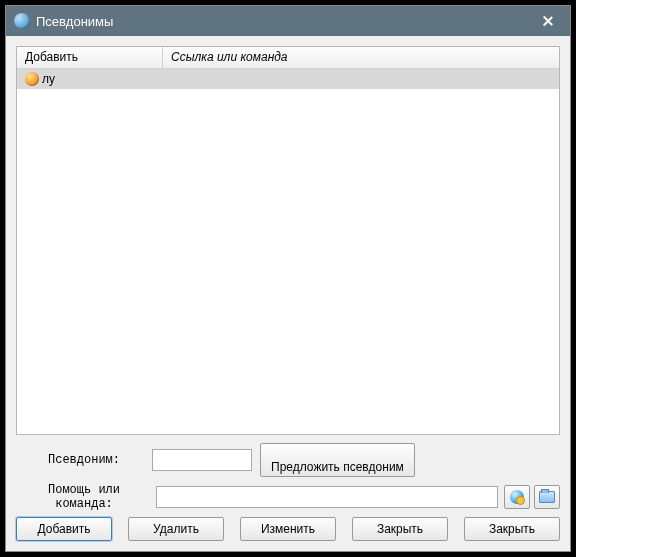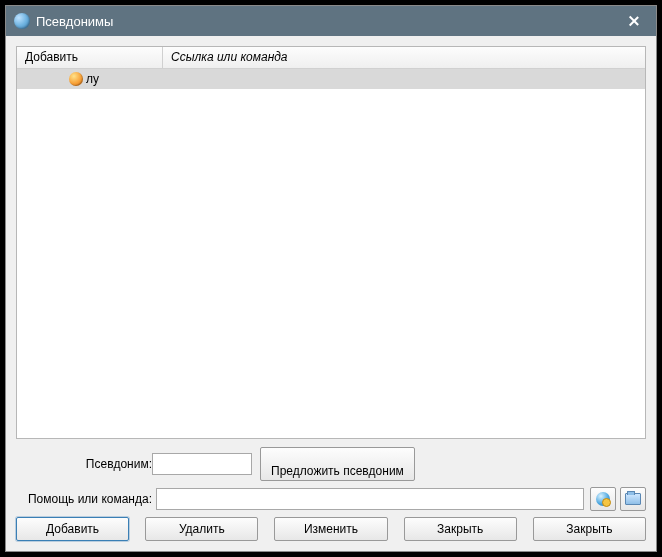--- a/index.html
+++ b/index.html
@@ -1,18 +1,18 @@
 <!DOCTYPE html>
 <html><head>
 <meta charset="utf-8">
 <style>
   * { box-sizing: border-box; font-family: 'Segoe UI', Tahoma, sans-serif; font-size: 12px; }
   html, body { margin: 0; padding: 0; background: #fff; }
   .outer {
-    width: 662px; height: 557px;
+    width: 576px; height: 557px;
     background: #000;
     padding: 5px;
     position: relative;
   }
   .window {
     width: 100%; height: 100%;
     background: #f0f0f0;
     display: flex; flex-direction: column;
     border: 1px solid #8a8a8a;
   }
@@ -68,39 +68,39 @@
     border-right: 1px solid #d0d0d0;
   }
   .th:last-child { border-right: none; font-style: italic; }
   .col-alias { width: 146px; flex-shrink: 0; }
   .col-url { flex: 1; }
   .table-body { flex: 1; }
   .tr {
     display: flex;
     height: 20px;
     align-items: center;
-    padding-left: 44px;
   }
   .tr.selected { background: #d9d9d9; }
   .td { padding: 1px 8px; display: flex; align-items: center; }
   .row-icon {
     width: 14px; height: 14px; margin-right: 3px;
     border-radius: 50%;
     background: radial-gradient(circle at 35% 30%, #ffe28a, #f7a037 55%, #d96f13);
     box-shadow: inset -1px -1px 1px rgba(0,0,0,0.25);
   }
 
   .form-area { padding-top: 8px; }
   .form-row {
     display: flex; align-items: center;
     margin-bottom: 6px;
   }
   .form-row label {
     width: 136px; flex-shrink: 0;
-    text-align: right;
+    text-align: center;
+    font-family: Liberation Mono, monospace;
   }
   .short-label { width: auto; margin-right: 4px; }
   input[type=text] {
     height: 22px; border: 1px solid #a8a8a8;
     background: #fff; padding: 2px 4px;
   }
   .alias-input { width: 100px; }
   .url-input { flex: 1; margin-right: 6px; }
 
   button {

